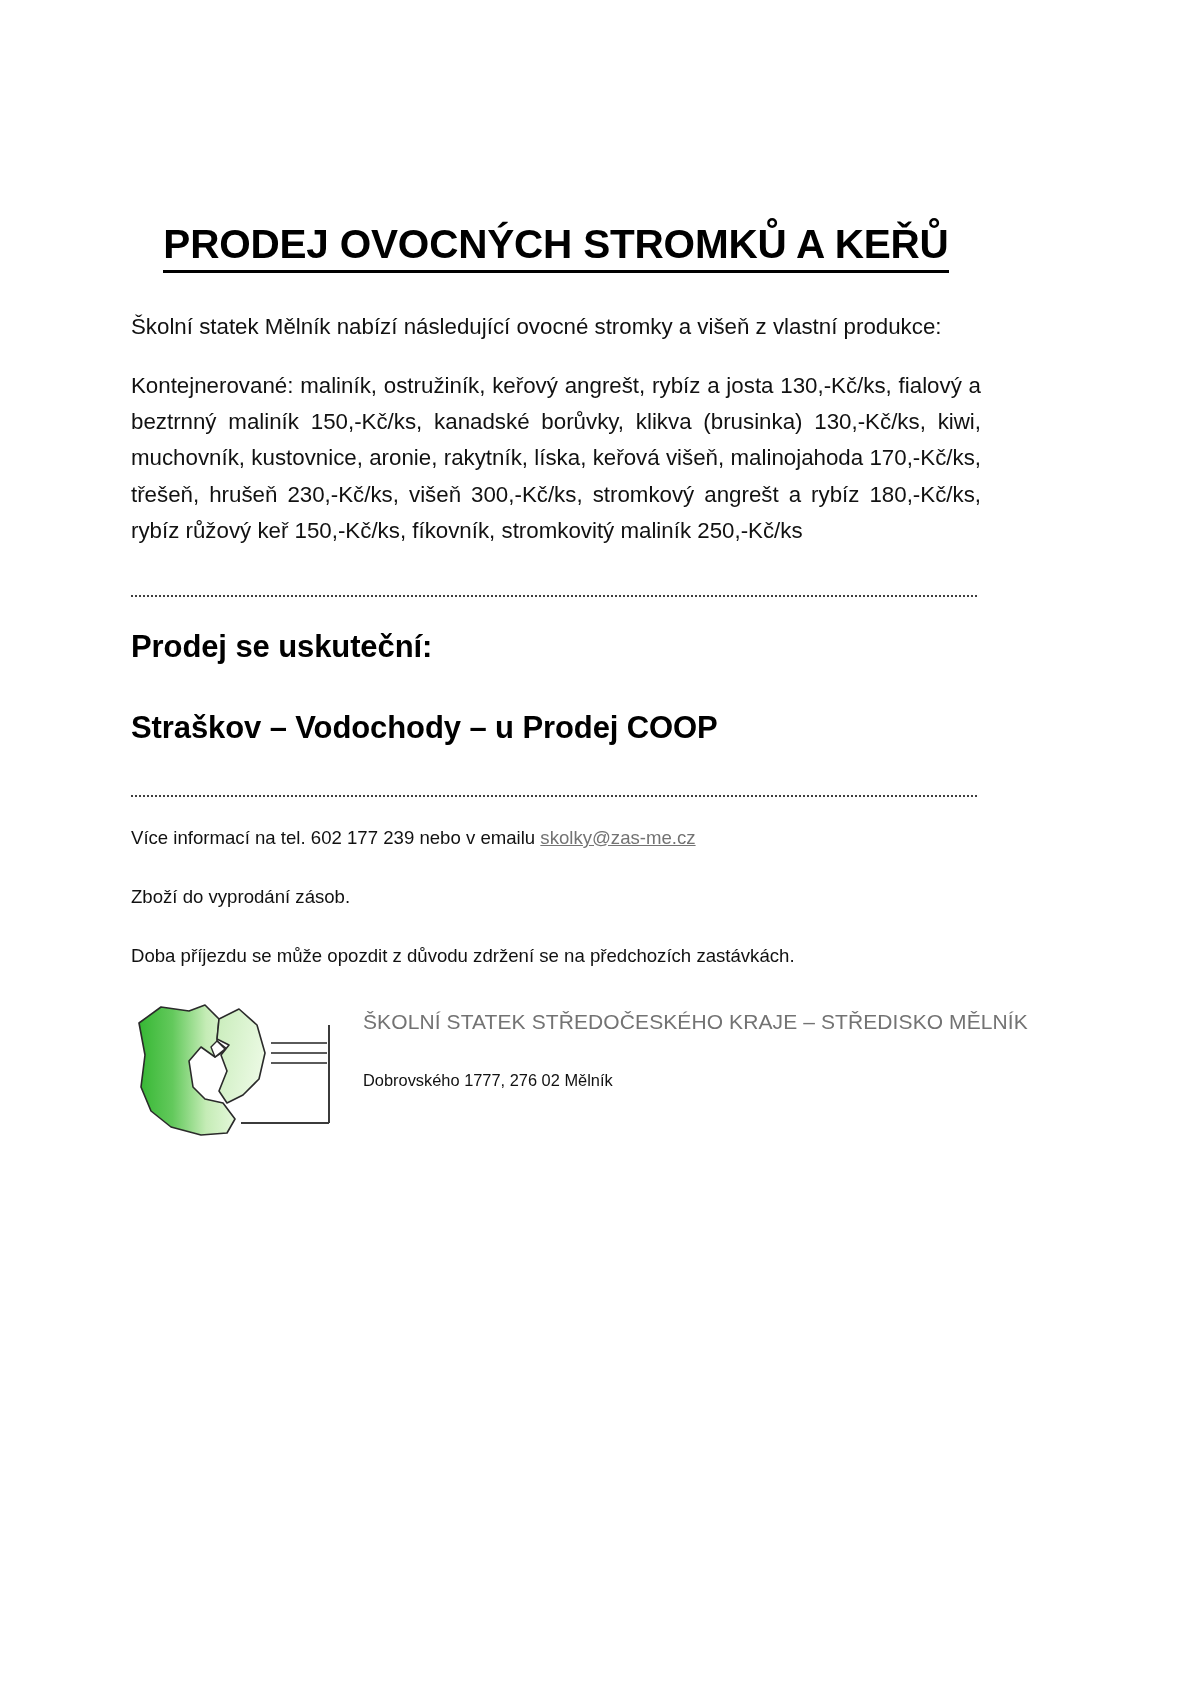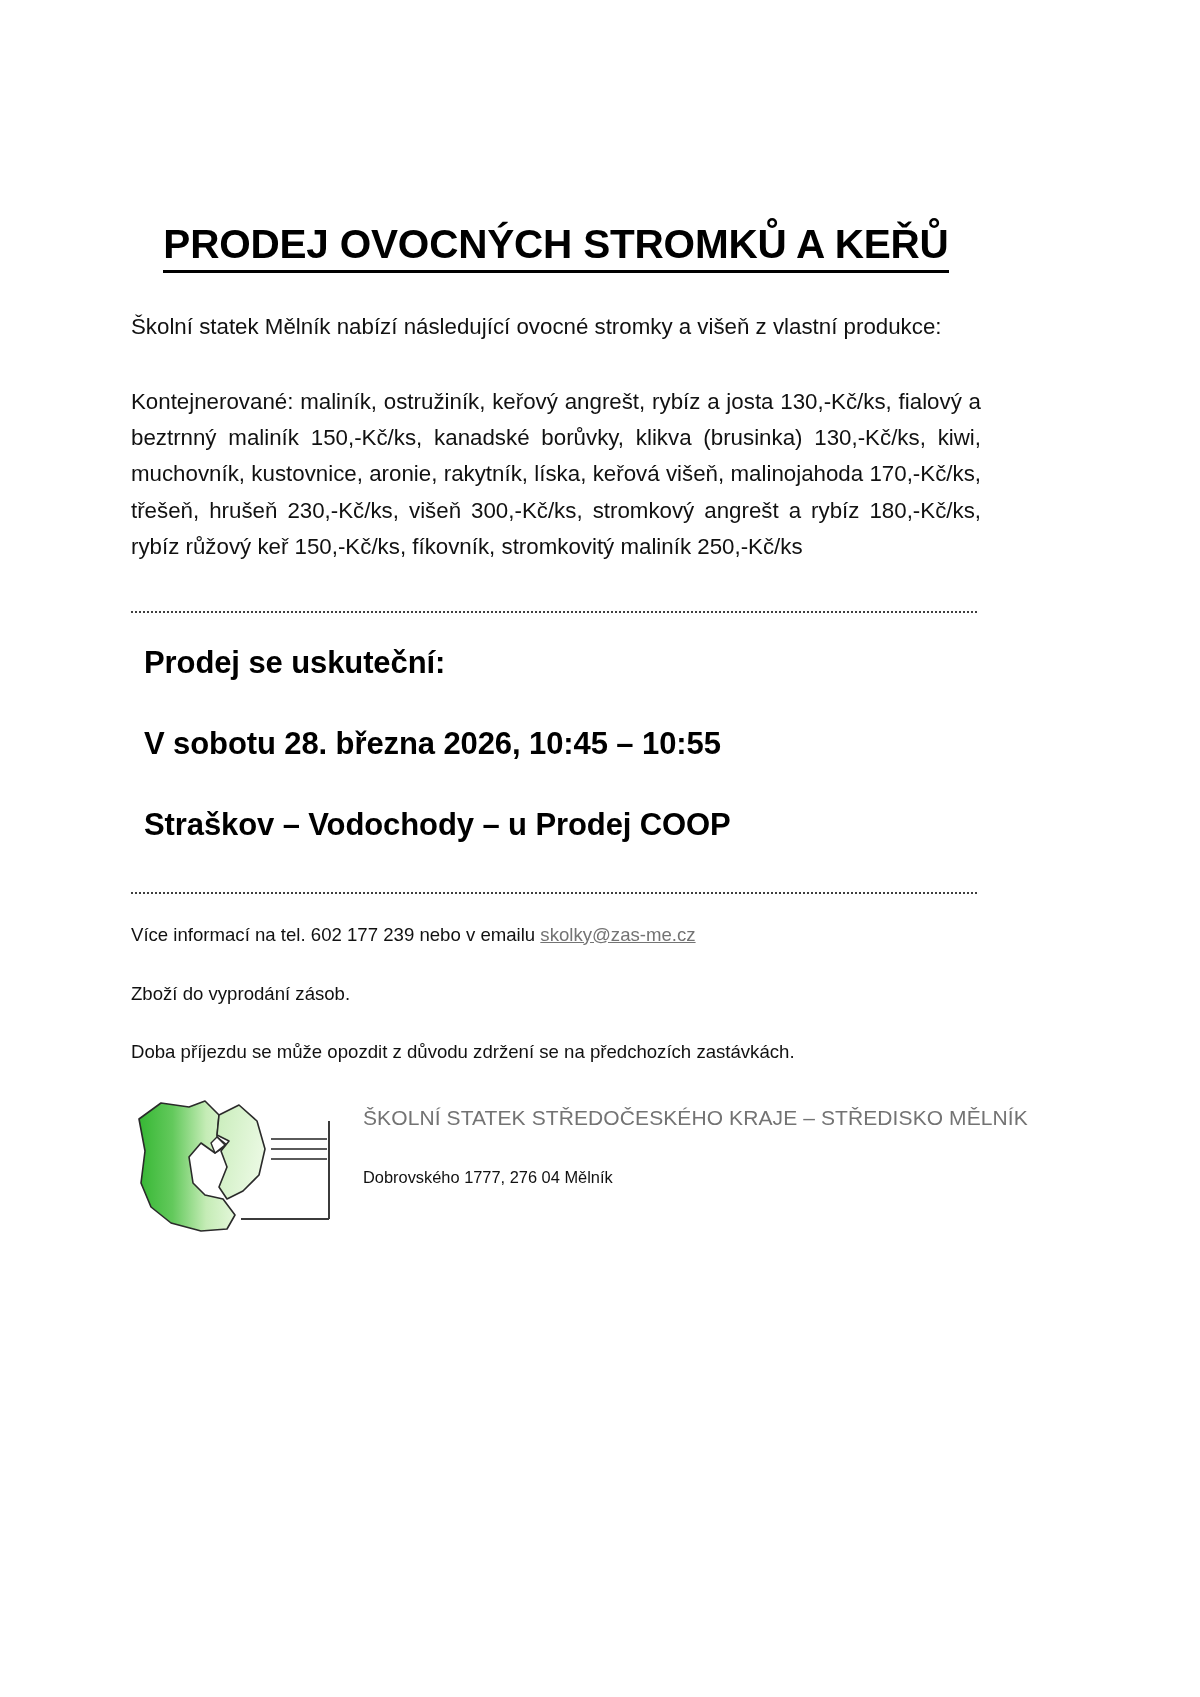--- a/index.html
+++ b/index.html
@@ -53,37 +53,37 @@
     margin: 0;
     padding: 0;
     font-size: 22.3px;
     line-height: 1.63;
     text-align: justify;
     text-justify: inter-word;
     color: #111;
   }
   .para.p-intro { margin-top: 36px; }
   .para.p-bare  { margin-top: 22px; }
-  .para.p-cont  { margin-top: 38px; }
+  .para.p-cont  { margin-top: 22px; }
 
   
   .dotted-rule {
     height: 0;
     border: 0;
     border-top: 2px dotted #3f3f3f;
     margin: 0;
     width: 846px;
   }
   .rule-1 { margin-top: 46px; }
   .rule-2 { margin-top: 47px; }
 
   
   .heading-block { margin-top: 0; }
   .big-head {
-    margin: 13px;
+    margin: 0;
     font-size: 31px;
     font-weight: bold;
     line-height: 1.25;
     letter-spacing: -0.1px;
     color: #000;
   }
   .big-head.h-sale  { margin-top: 31px; }
   .big-head.h-date  { margin-top: 42px; }
   .big-head.h-place { margin-top: 42px; }
 
@@ -149,21 +149,20 @@
 
     <p class="para p-intro">Školní statek Mělník nabízí následující ovocné stromky a višeň z vlastní produkce:</p>
 
 
     <p class="para p-cont">Kontejnerované: maliník, ostružiník, keřový angrešt, rybíz a josta 130,-Kč/ks, fialový a beztrnný maliník 150,-Kč/ks, kanadské borůvky, klikva (brusinka) 130,-Kč/ks, kiwi, muchovník, kustovnice, aronie, rakytník, líska, keřová višeň, malinojahoda 170,-Kč/ks, třešeň, hrušeň 230,-Kč/ks, višeň 300,-Kč/ks, stromkový angrešt a rybíz 180,-Kč/ks, rybíz růžový keř 150,-Kč/ks, fíkovník, stromkovitý maliník 250,-Kč/ks</p>
 
     <hr class="dotted-rule rule-1">
 
     <div class="heading-block">
       <p class="big-head h-sale">Prodej se uskuteční:</p>
-      <p class="big-head h-date">V sobotu 28. března 2026, 10:45 – 10:55</p>
       <p class="big-head h-place">Straškov – Vodochody – u Prodej COOP</p>
     </div>
 
     <hr class="dotted-rule rule-2">
 
     <p class="note n-1"><span>Více informací na tel. 602 177 239 nebo v emailu </span><a class="mail-link" href="#">skolky@zas-me.cz</a></p>
 
     <p class="note n-3">Zboží do vyprodání zásob.</p>
 
     <p class="note n-2">Doba příjezdu se může opozdit z důvodu zdržení se na předchozích zastávkách.</p>
@@ -197,19 +196,19 @@
             <line x1="140" y1="68" x2="196" y2="68"></line>
           </g>
 
           <line x1="198" y1="30" x2="198" y2="128" stroke="#3b3b3b" stroke-width="2"></line>
           <line x1="110" y1="128" x2="198" y2="128" stroke="#3b3b3b" stroke-width="2"></line>
         </svg>
       </div>
 
       <div class="footer-text">
         <p class="org-name">ŠKOLNÍ STATEK STŘEDOČESKÉHO KRAJE – STŘEDISKO MĚLNÍK</p>
-        <p class="org-addr">Dobrovského 1777, 276 04  Mělník</p>
+        <p class="org-addr">Dobrovského 1777, 276 02  Mělník</p>
       </div>
 
     </div>
 
   </div>
 </div>
 
 </body></html>

